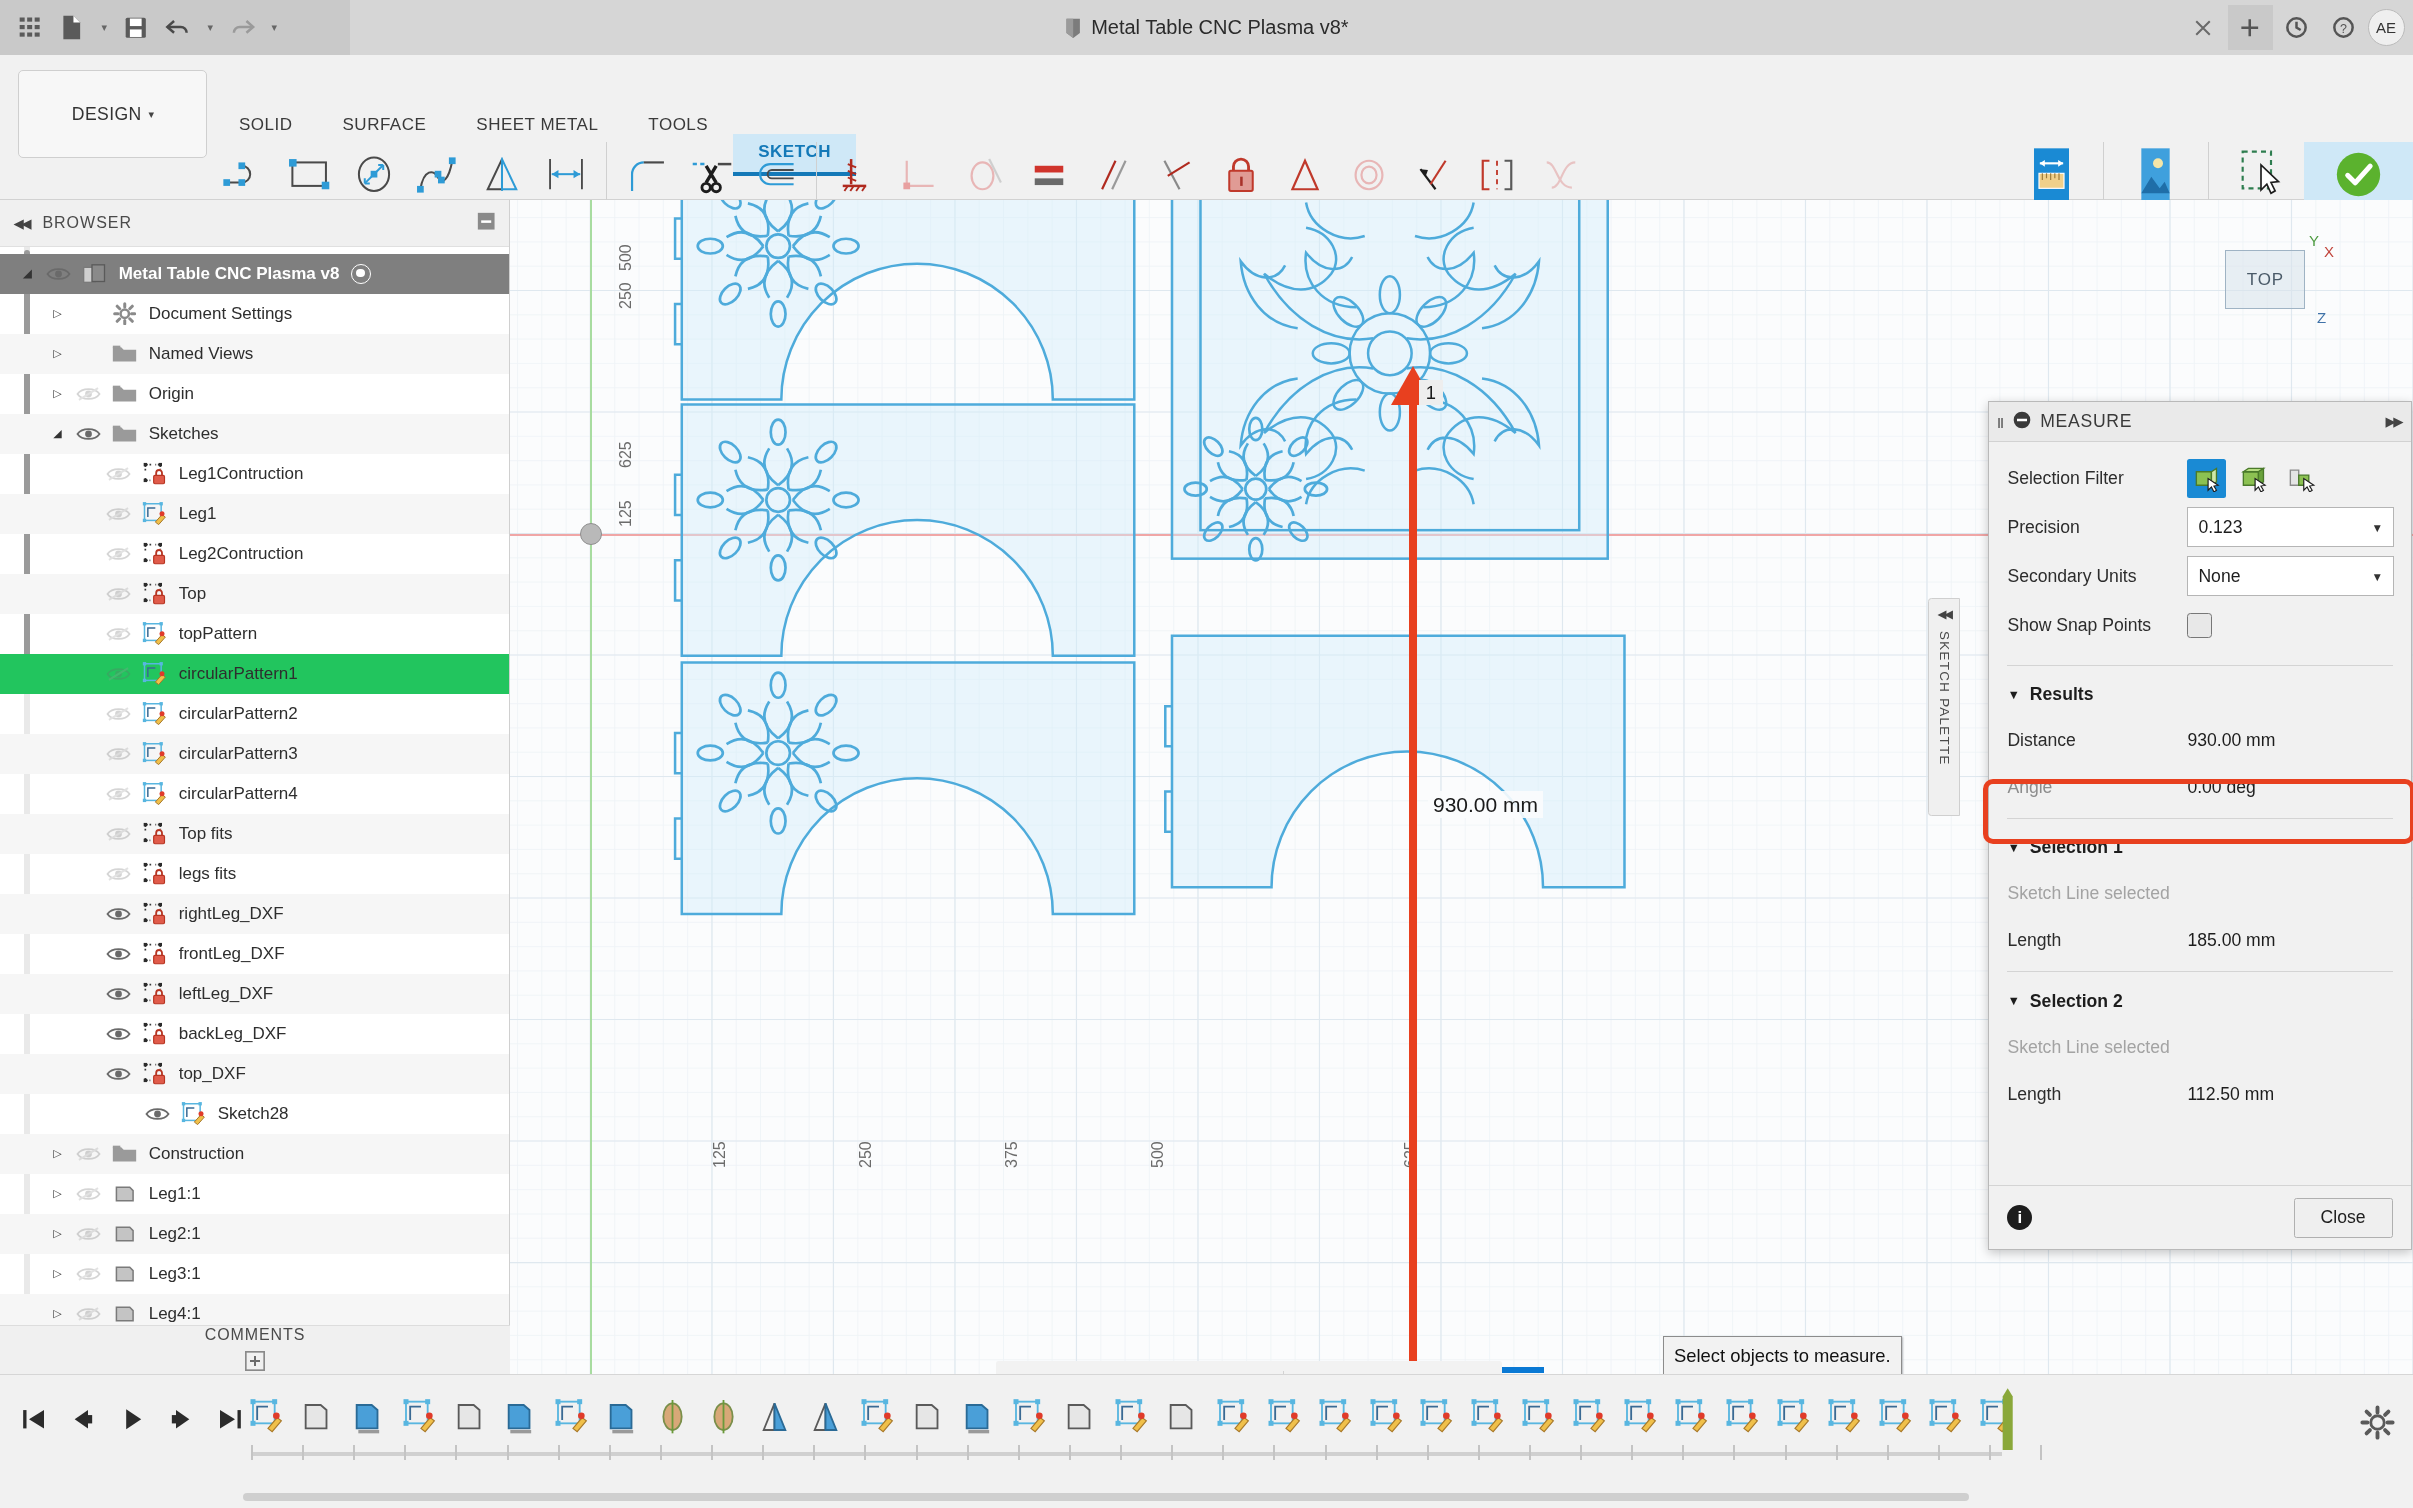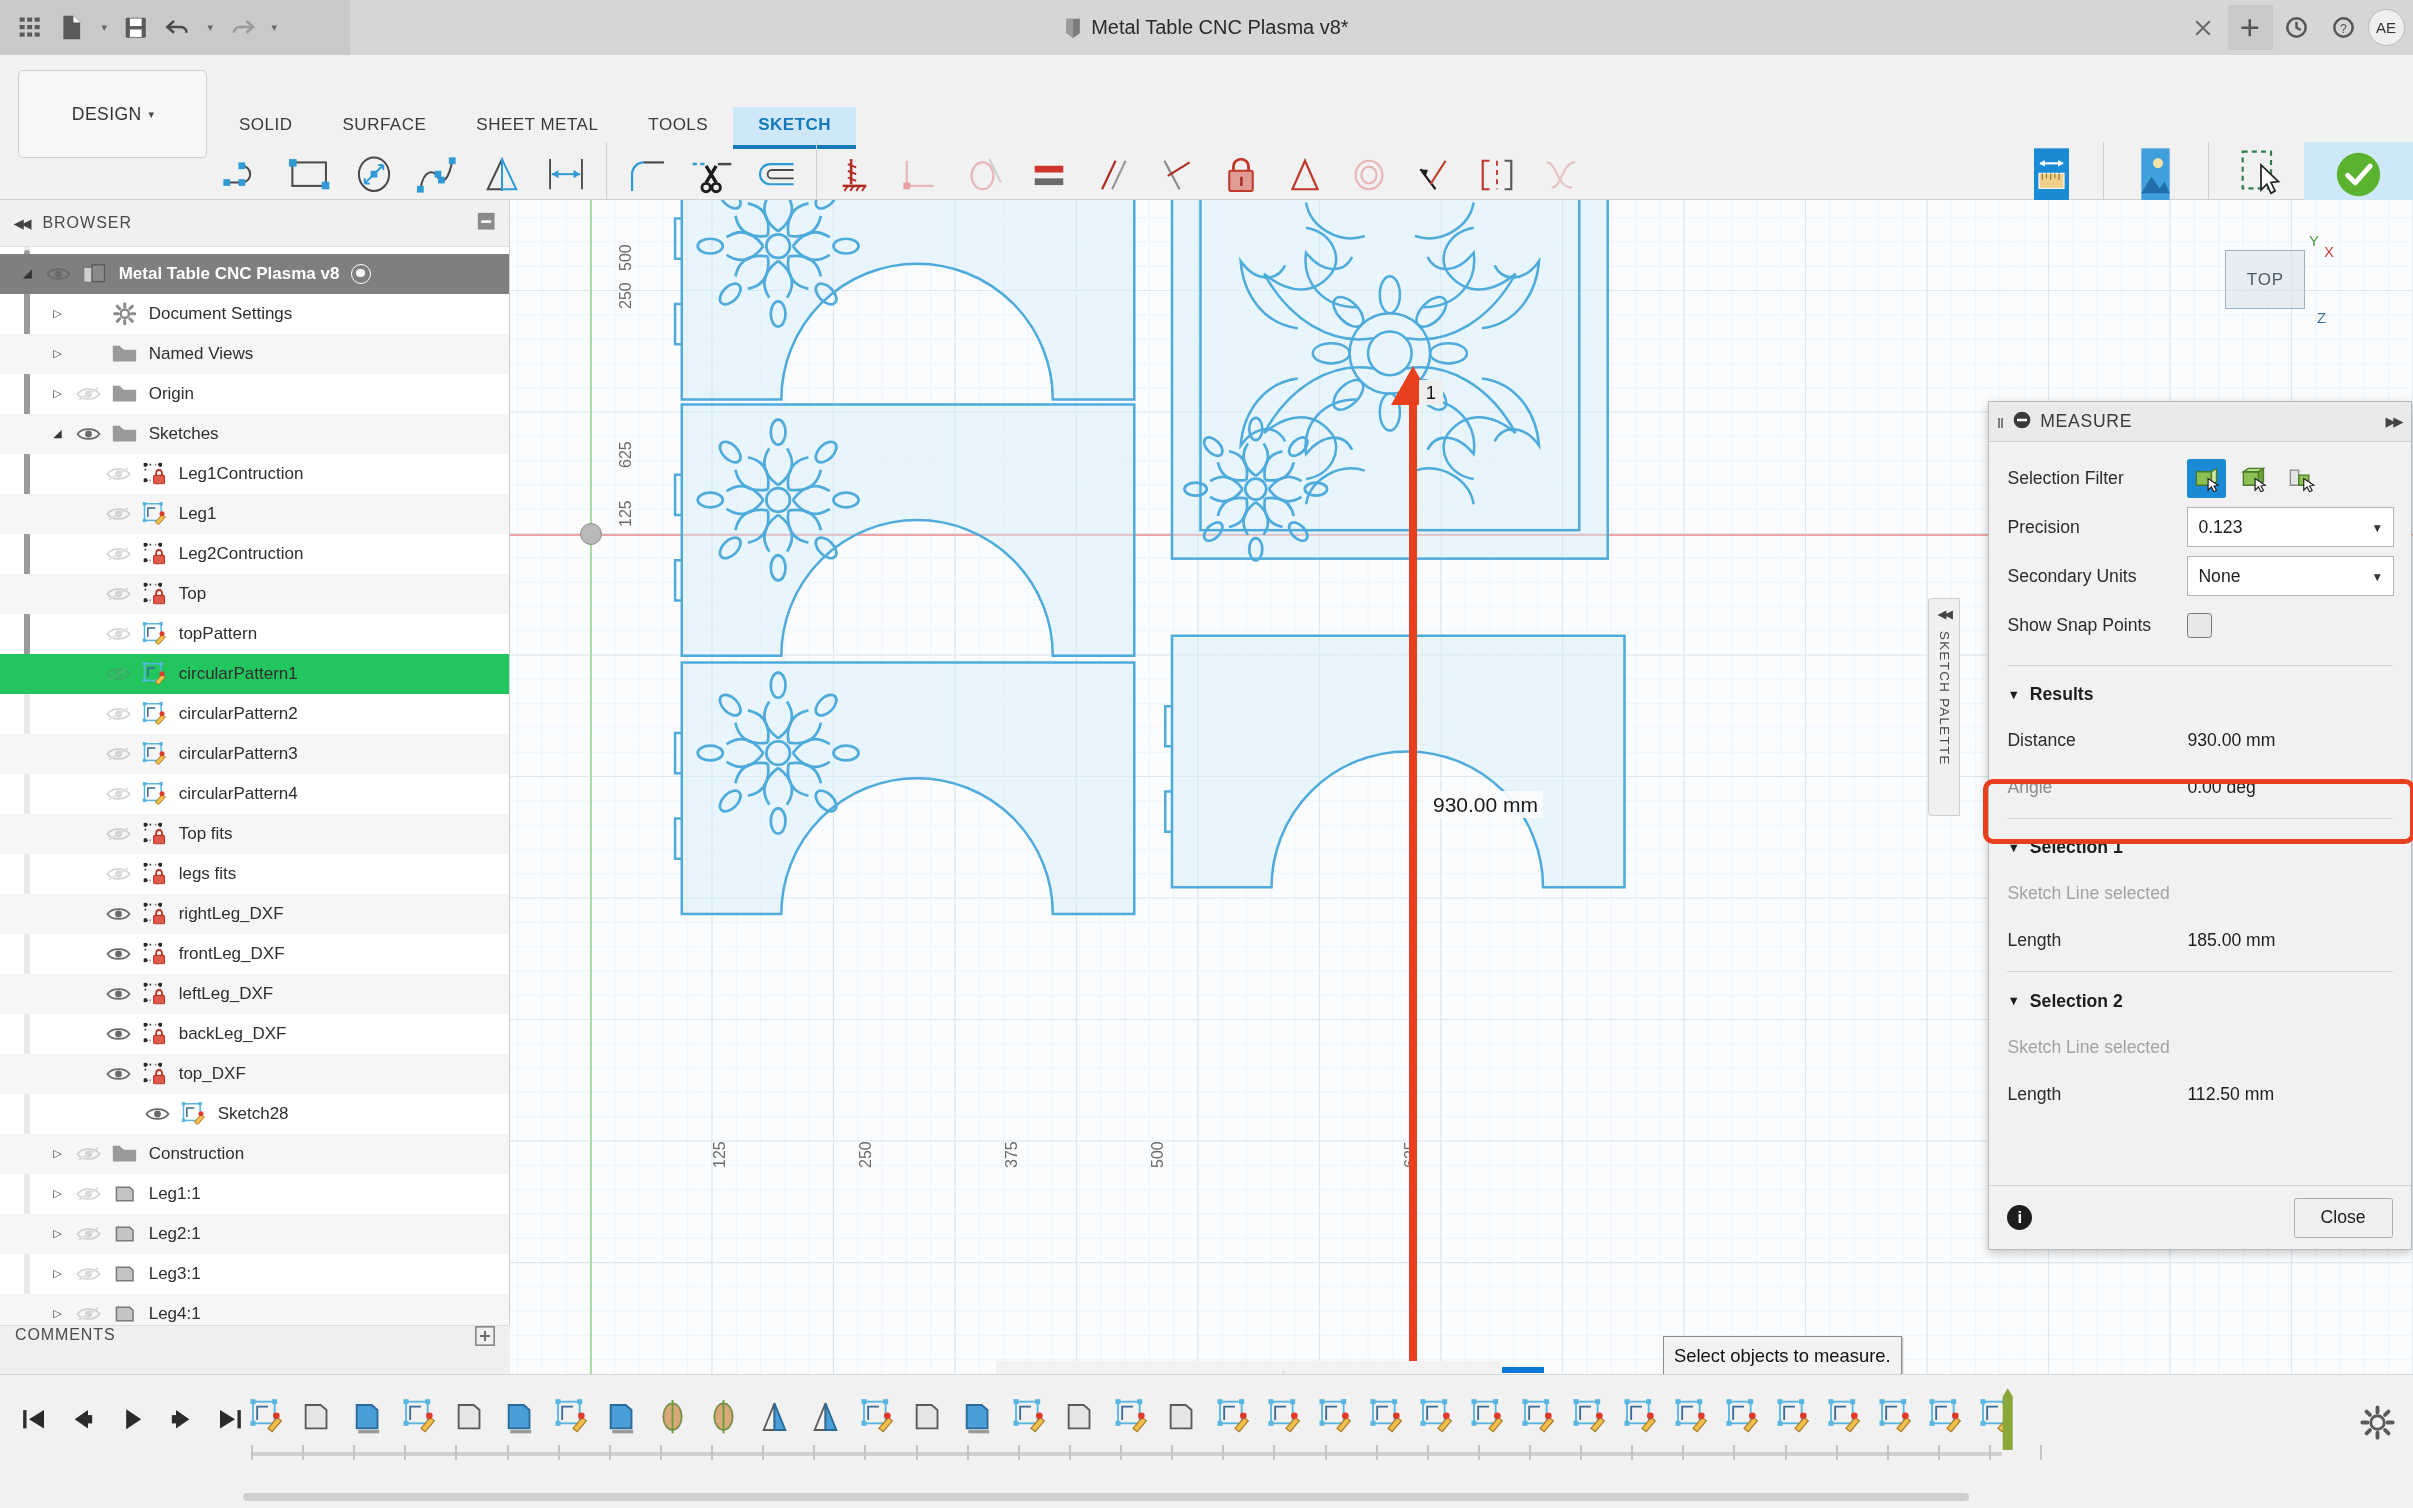--- a/index.html
+++ b/index.html
@@ -48,21 +48,21 @@
   .design-box {
     position:absolute; left:18.4px; top:15px; width:189px; height:88px;
     border:0.8px solid #cfcfcf; border-radius:5px; background:#f7f7f7;
     display:flex; align-items:center; justify-content:center;
   }
   .design-label { font-size:17.6px; color:#333; letter-spacing:0.4px; }
   .tabs { position:absolute; left:214px; top:52px; display:flex; align-items:flex-start; }
   .tab {
     font-size:17px; color:#3a3a3a; padding:8.4px 25px 10px 25px; letter-spacing:0.5px;
   }
-  .tab.active { background:#cfe8f7; color:#1479b8; font-weight:bold; border-bottom:4.2px solid #1479b8; }
+  .tab.active { background:#cfe8f7; color:#1479b8; font-weight:bold; border-bottom:4.2px solid #1479b8;margin-top:27px; }
 
   .tool-row { position:absolute; left:214px; top:87px; height:82px; display:flex; align-items:flex-start; }
   .tgroup { display:flex; align-items:flex-start; height:82px; }
   .tbtn {
     width:64px; height:65px; display:flex; align-items:center; justify-content:center;
   }
   .sep { width:0.8px; height:65px; background:#d0d0d0; margin:0 8.4px; }
   .grp-label {
     position:absolute; font-size:14.2px; color:#3a3a3a; letter-spacing:0.3px;
   }
@@ -88,22 +88,23 @@
     display:flex; align-items:center; height:40px; font-size:17px; color:#2e2e2e;
     position:relative;
   }
   .trow.root { background:#7f7f7f; color:#fff; font-weight:bold; }
   .trow .twist { width:25px; text-align:center; font-size:11px; color:#333; flex:none; }
   .trow .eye { width:37px; display:flex; align-items:center; justify-content:center; flex:none; }
   .trow .ti { width:35px; display:flex; align-items:center; justify-content:center; flex:none; }
   .trow .tl { padding-left:6.7px; white-space:nowrap; }
   .comments {
     position:absolute; left:0; bottom:0; width:510px; height:49px; background:#f0f0f0;
-    border-top:0.8px solid #ddd; display:flex; align-items:flex-start; padding:0 15px;
+    border-top:0.8px solid #ddd; display:flex; align-items:center; padding:0 15px;
     justify-content:space-between;
+    flex-direction:column;
   }
   .comments .ctext { font-size:16px; color:#4a4a4a; letter-spacing:0.9px; }
   .bscroll-track { position:absolute; left:23.5px; top:47px; width:6.7px; height:1073px; background:#e9e9e9; }
   .bscroll-thumb { position:absolute; left:23.5px; top:50px; width:6.7px; height:436px; background:#9a9a9a; border-radius:3.4px; }
 
   
   .canvas {
     position:absolute; left:510px; top:200px; right:0; height:1174px;
     background:#fbfcfd; overflow:hidden;
   }

